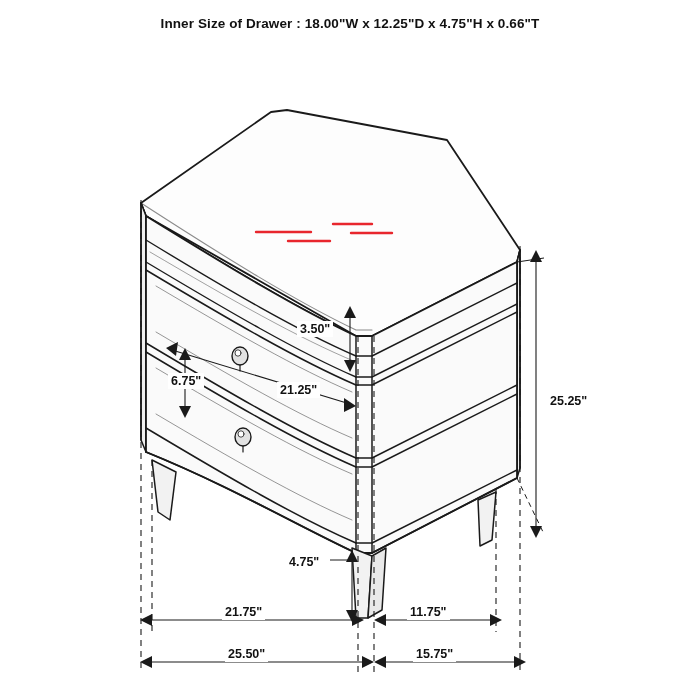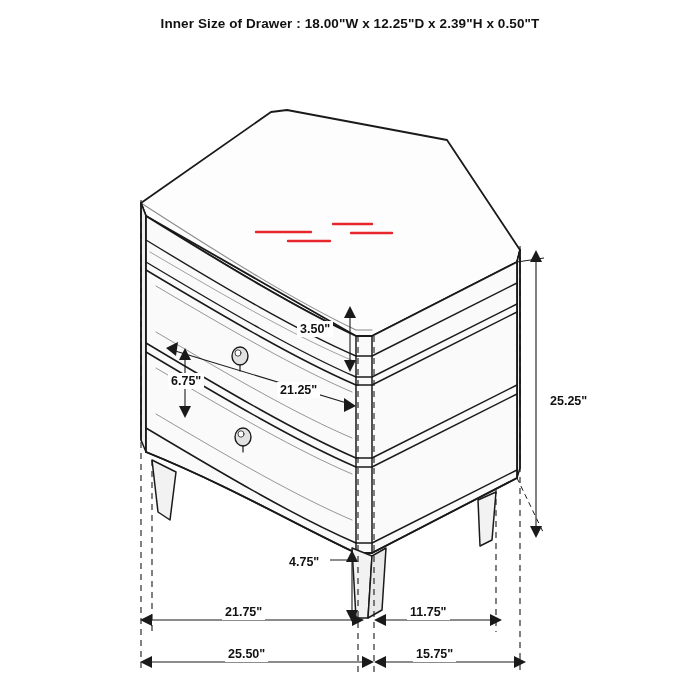--- a/index.html
+++ b/index.html
@@ -43,21 +43,21 @@
     background: #ffffff;
     padding: 1px 3px;
     white-space: nowrap;
   }
 </style>
 </head>
 <body>
 
 <div id="stage">
 
-  <div class="title">Inner Size of Drawer : 18.00"W x 12.25"D x 2.39"H x 0.50"T</div>
+  <div class="title">Inner Size of Drawer : 18.00"W x 12.25"D x 4.75"H x 0.66"T</div>
 
   <svg class="diagram" width="700" height="700" viewBox="0 0 700 700">
     <g fill="none" stroke="#1a1a1a" stroke-width="1.6" stroke-linejoin="round" stroke-linecap="round">
 
       <g>
         <path d="M141,203 L271,112 L287,110 L447,140 L520,250 L517,262 L372,336 L356,336 L146,216 Z" fill="#fdfdfd" stroke="#1a1a1a" stroke-width="1.8"></path>
 
         <path d="M141,203 L146,216" stroke-width="1.4"></path>
         <path d="M520,250 L517,262" stroke-width="1.4"></path>
         <path d="M356,336 L372,336" stroke-width="1.4"></path>

